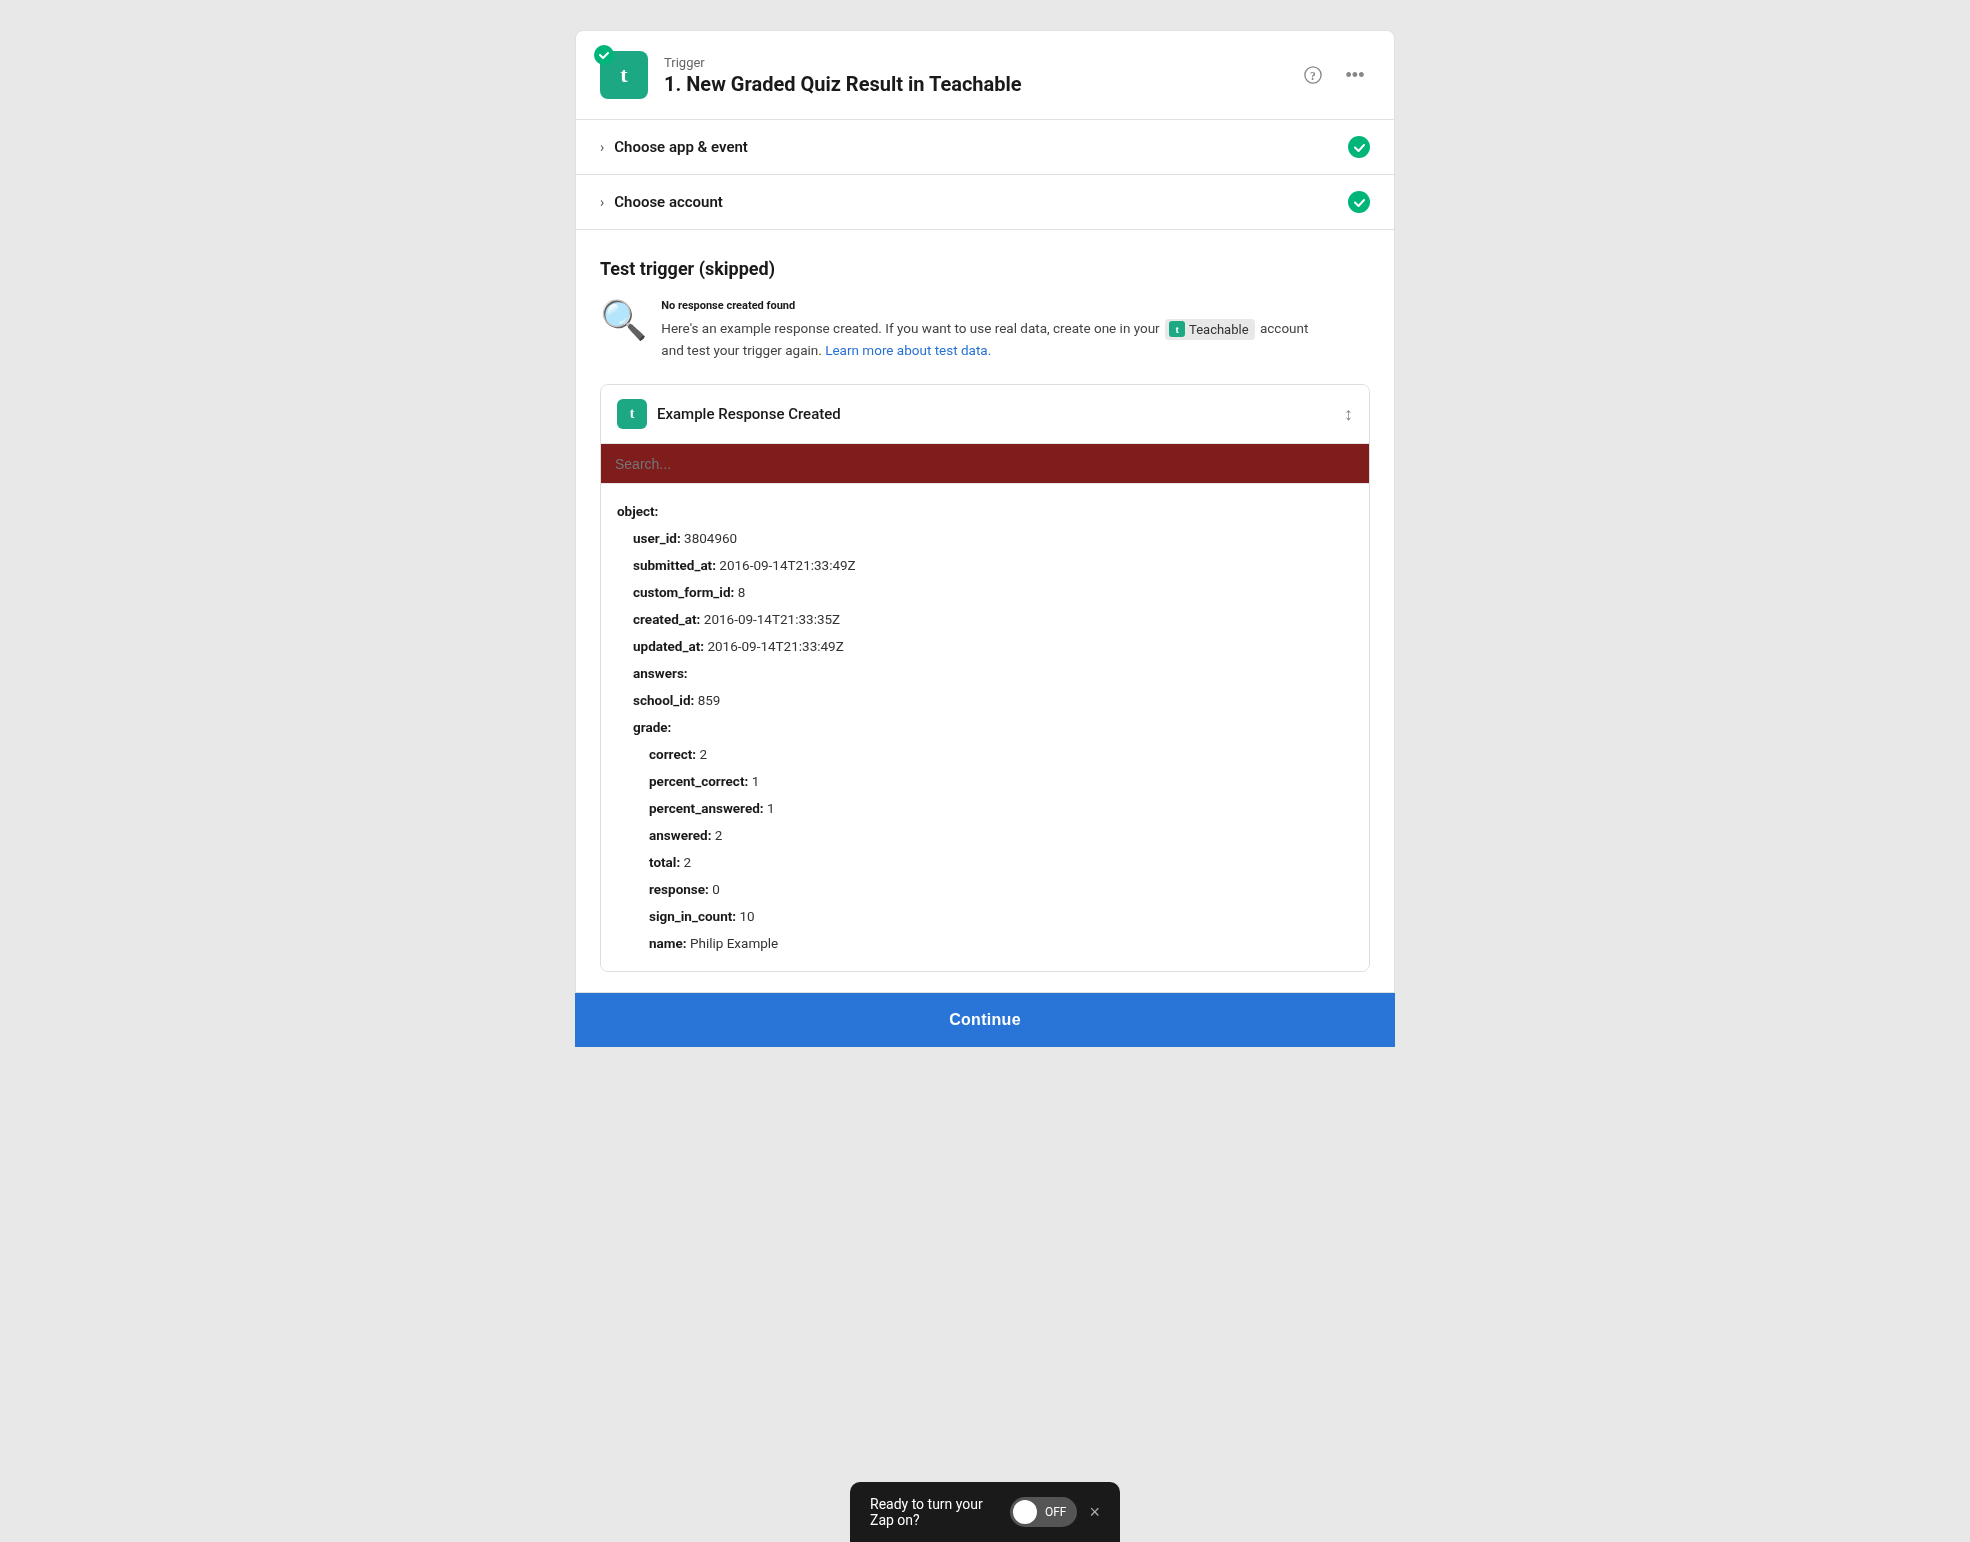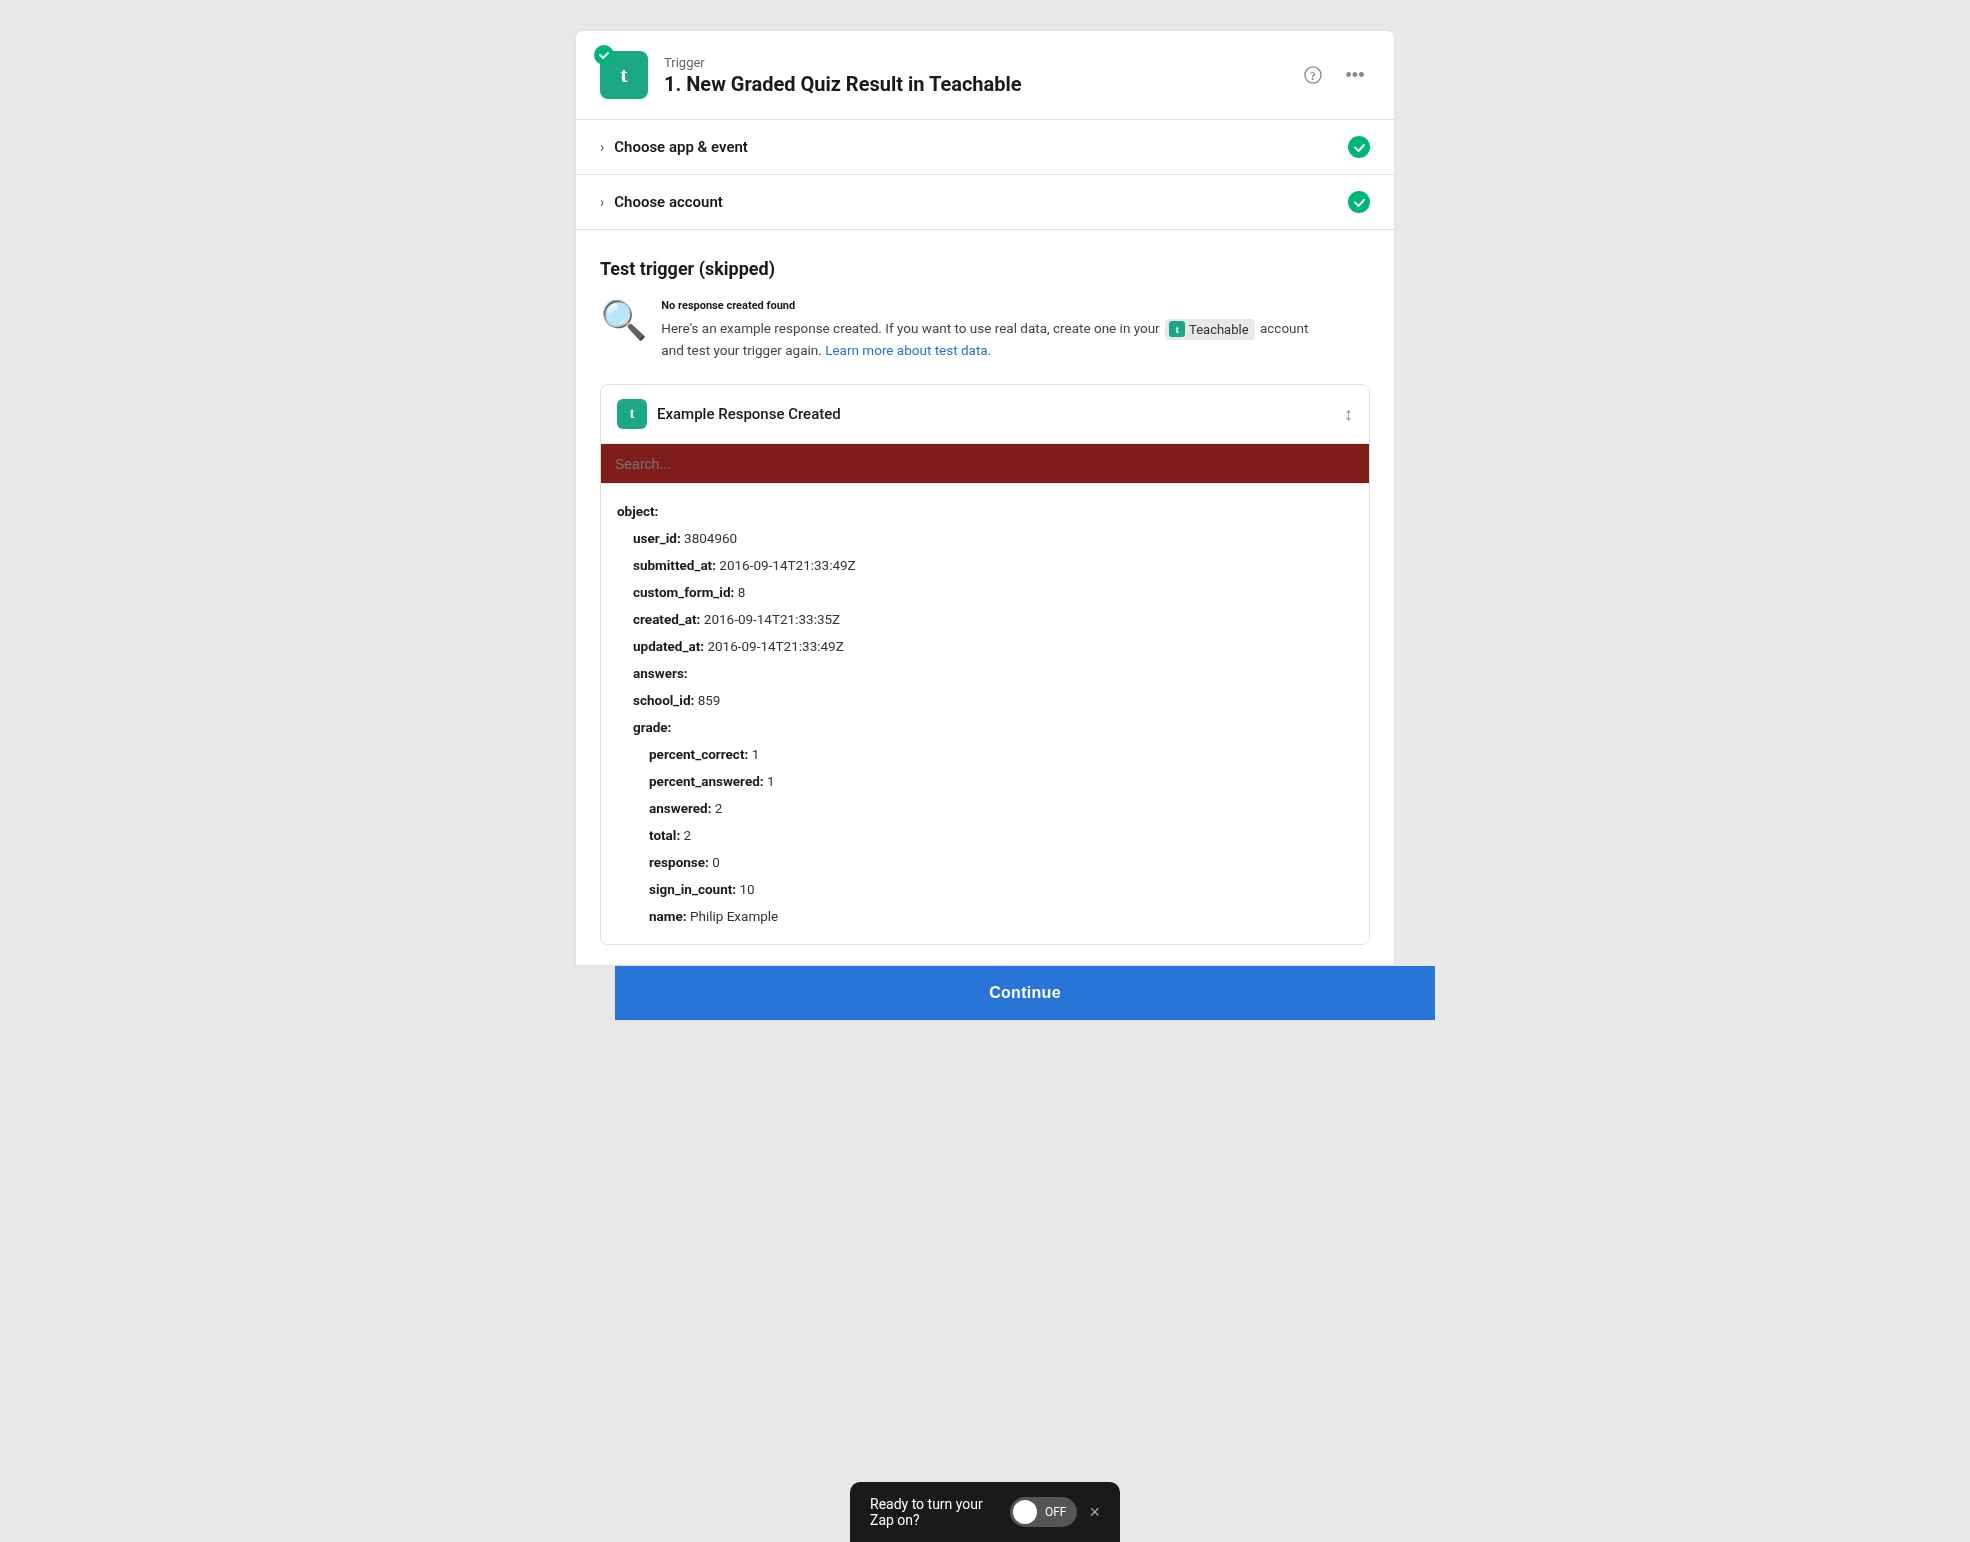--- a/index.html
+++ b/index.html
@@ -285,21 +285,20 @@
     .continue-btn {
       width: 100%;
       padding: 18px;
       background: #2875d7;
       color: #fff;
       font-size: 16px;
       font-weight: 600;
       border: none;
       cursor: pointer;
       letter-spacing: 0.3px;
-      margin-left: 40px;
     }
 
     
     .zap-toggle-bar {
       position: fixed;
       bottom: 0;
       left: 50%;
       transform: translateX(-50%);
       width: 270px;
       background: #1a1a1a;
@@ -468,20 +467,24 @@
           <span class="field-key">answers:</span>
         </div>
         <div class="indent-1">
           <span class="field-key">school_id:</span>
           <span class="field-value"> </span><span class="field-value">859</span>
         </div>
         <div class="indent-1">
           <span class="field-key">grade:</span>
         </div>
         <div class="indent-2">
+          <span class="field-key">correct:</span>
+          <span class="field-value"> </span><span class="field-value">2</span>
+        </div>
+        <div class="indent-2">
           <span class="field-key">percent_correct:</span>
           <span class="field-value"> </span><span class="field-value">1</span>
         </div>
         <div class="indent-2">
           <span class="field-key">percent_answered:</span>
           <span class="field-value"> </span><span class="field-value">1</span>
         </div>
         <div class="indent-2">
           <span class="field-key">answered:</span>
           <span class="field-value"> </span><span class="field-value">2</span>

